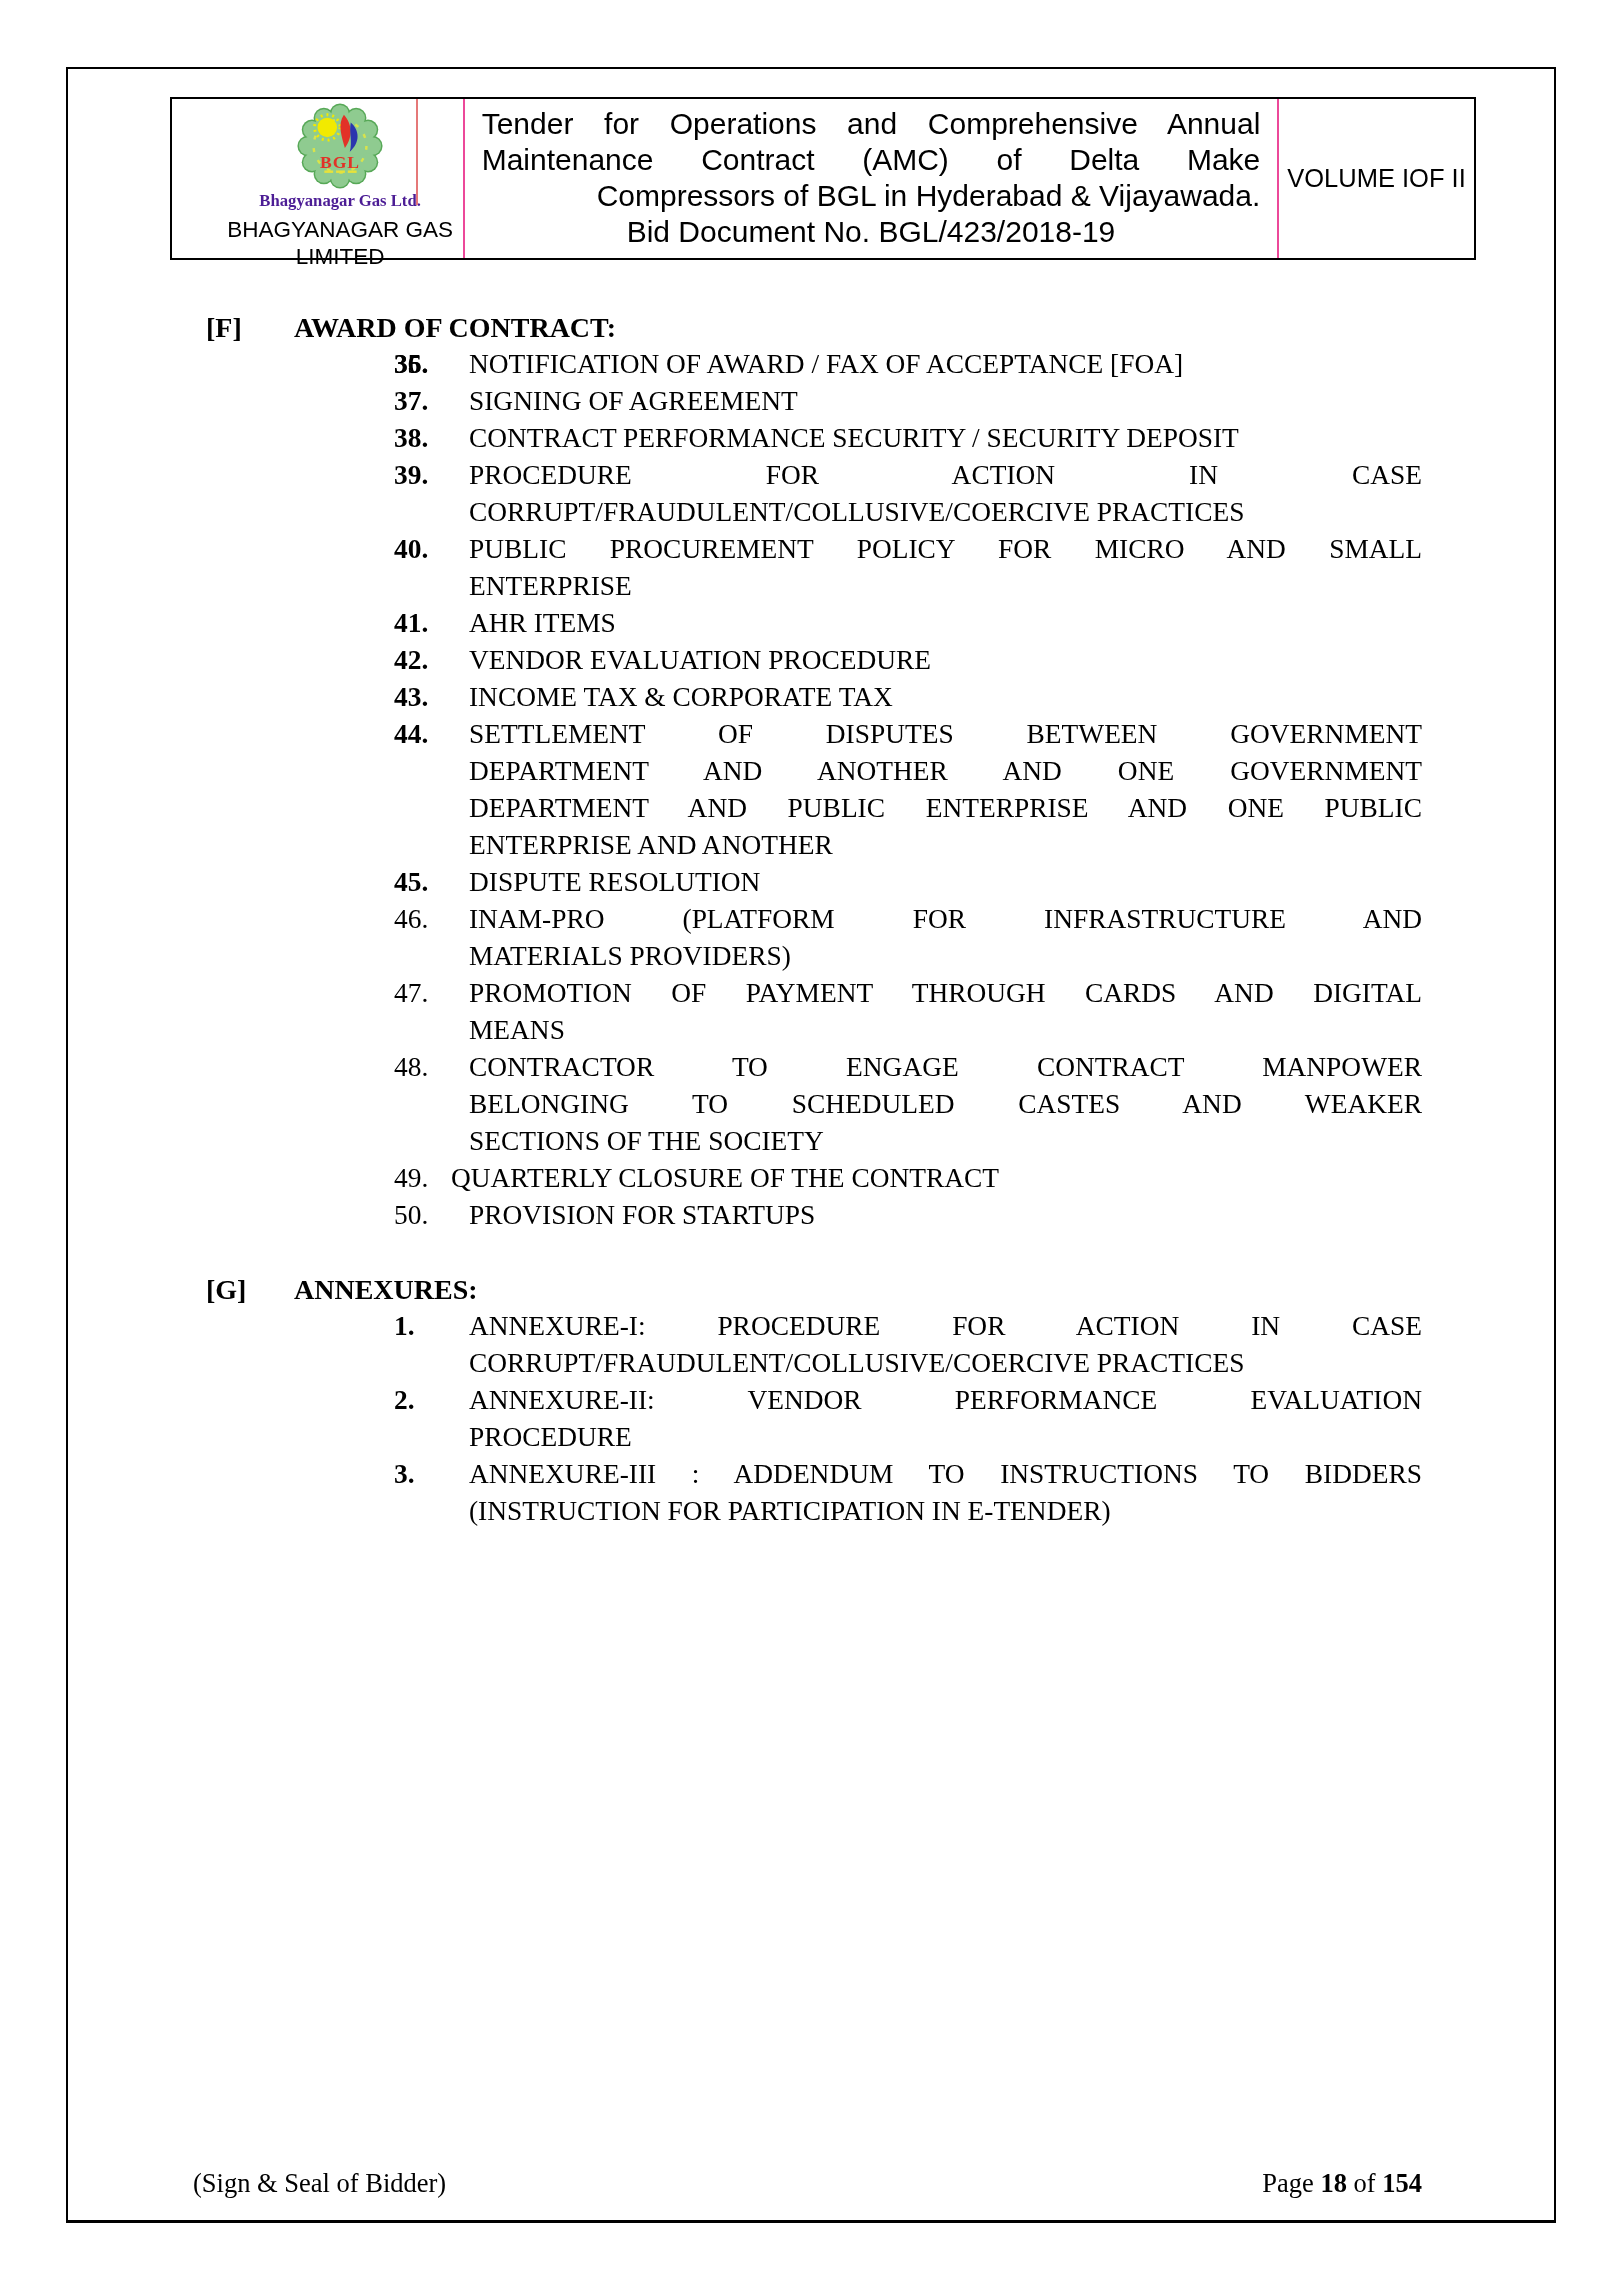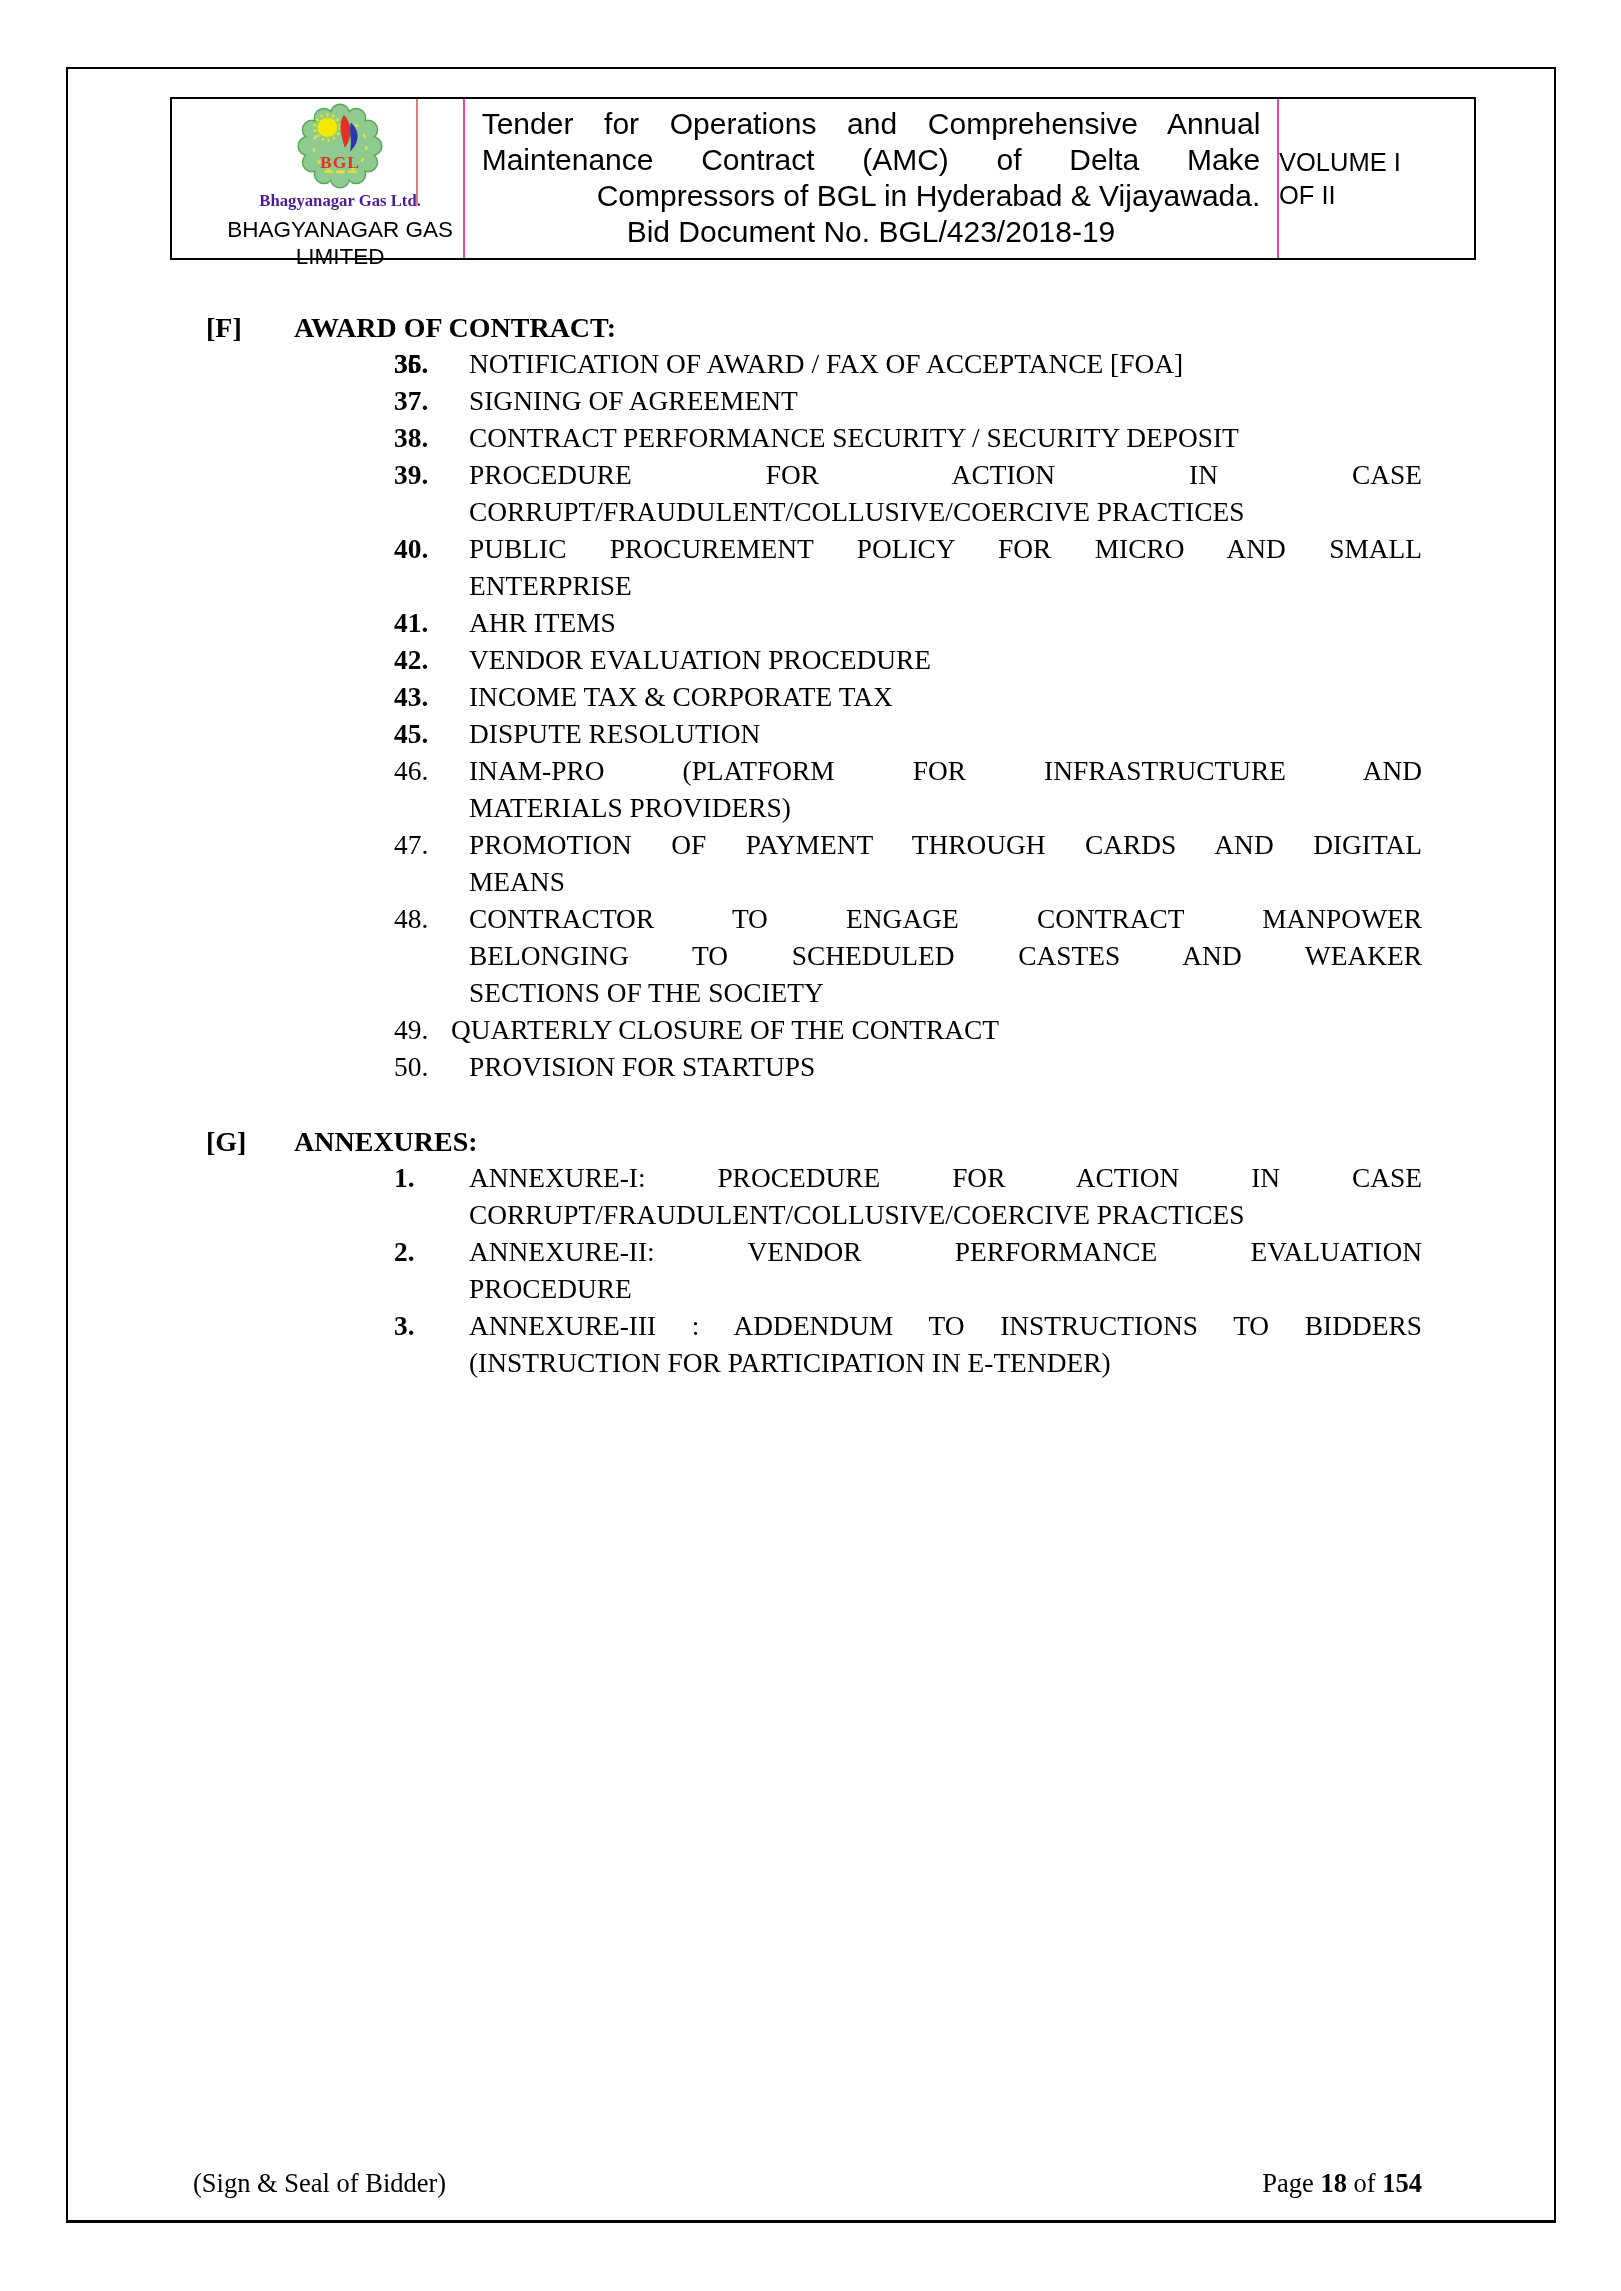--- a/index.html
+++ b/index.html
@@ -12,22 +12,22 @@
     border:2px solid #000; border-bottom-width:3.9px; box-sizing:border-box;
   }
   
   .header-table {
     position:absolute; left:102px; top:28px; width:1306px; height:163px;
     border:2px solid #000; box-sizing:border-box; display:flex; background:#fff;
   }
   .cell { box-sizing:border-box; position:relative; border-right:2px solid #ec4899; }
   .logo-cell  { width:293px; }
   .title-cell { width:814px; padding:6.9px 16.7px 0 16.7px; }
-  .volume-cell{ flex:1; border-right:none; display:flex; flex-direction:column;
-                justify-content:center; 
+  .volume-cell{ flex:1; border-right:none; display:flex; flex-direction:row;
+                justify-content:center; align-items:center;
                 font-family:"Liberation Sans", sans-serif; font-size:25.5px; line-height:33px; }
   .red-line { position:absolute; left:244px; top:0; width:2px; height:106px; background:#e57878; }
   .logo-block { position:absolute; left:21.6px; top:2px; width:293px; text-align:center; }
   .logo-caption { font-size:16.7px; font-weight:bold; color:#4c1d95; line-height:19.6px; margin-top:-3.9px;
                   font-family:"Liberation Serif", serif; }
   .company { font-family:"Liberation Sans", sans-serif; font-size:22.5px; line-height:27.4px; margin-top:4.9px; }
   .title-line { font-family:"Liberation Sans", sans-serif; font-size:30px; line-height:36px; text-align:right; }
   .title-line.spread { text-align:justify; text-align-last:justify; }
   .title-line.center { text-align:center; }
   
@@ -171,20 +171,29 @@
             <div class="line">VENDOR EVALUATION PROCEDURE</div>
           </div>
         </div>
         <div class="item">
           <span class="num b">43.</span>
           <div class="lines">
             <div class="line">INCOME TAX &amp; CORPORATE TAX</div>
           </div>
         </div>
         <div class="item">
+          <span class="num b">44.</span>
+          <div class="lines">
+            <div class="line spread">SETTLEMENT OF DISPUTES BETWEEN GOVERNMENT</div>
+            <div class="line spread">DEPARTMENT AND ANOTHER AND ONE GOVERNMENT</div>
+            <div class="line spread">DEPARTMENT AND PUBLIC ENTERPRISE AND ONE PUBLIC</div>
+            <div class="line">ENTERPRISE AND ANOTHER</div>
+          </div>
+        </div>
+        <div class="item">
           <span class="num b">45.</span>
           <div class="lines">
             <div class="line">DISPUTE RESOLUTION</div>
           </div>
         </div>
         <div class="item">
           <span class="num">46.</span>
           <div class="lines">
             <div class="line spread">INAM-PRO (PLATFORM FOR INFRASTRUCTURE AND</div>
             <div class="line">MATERIALS PROVIDERS)</div>

